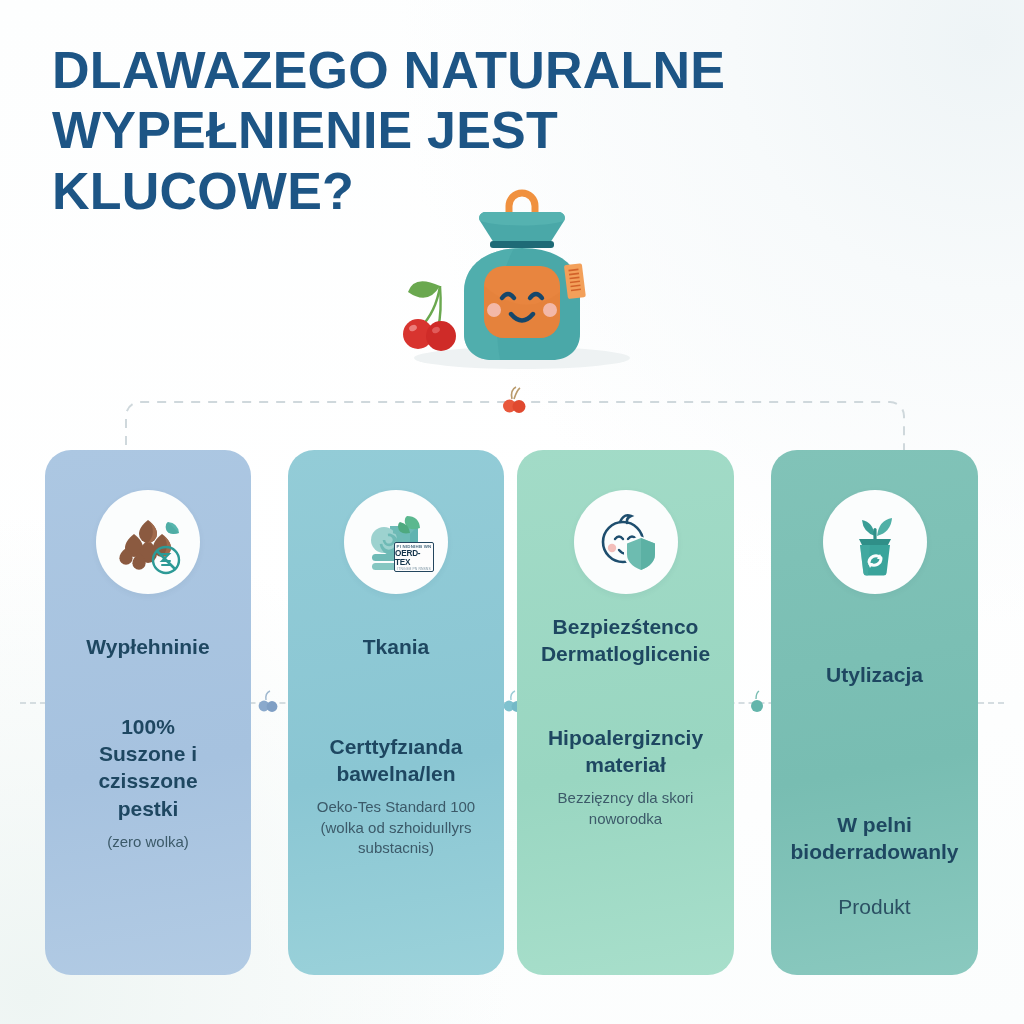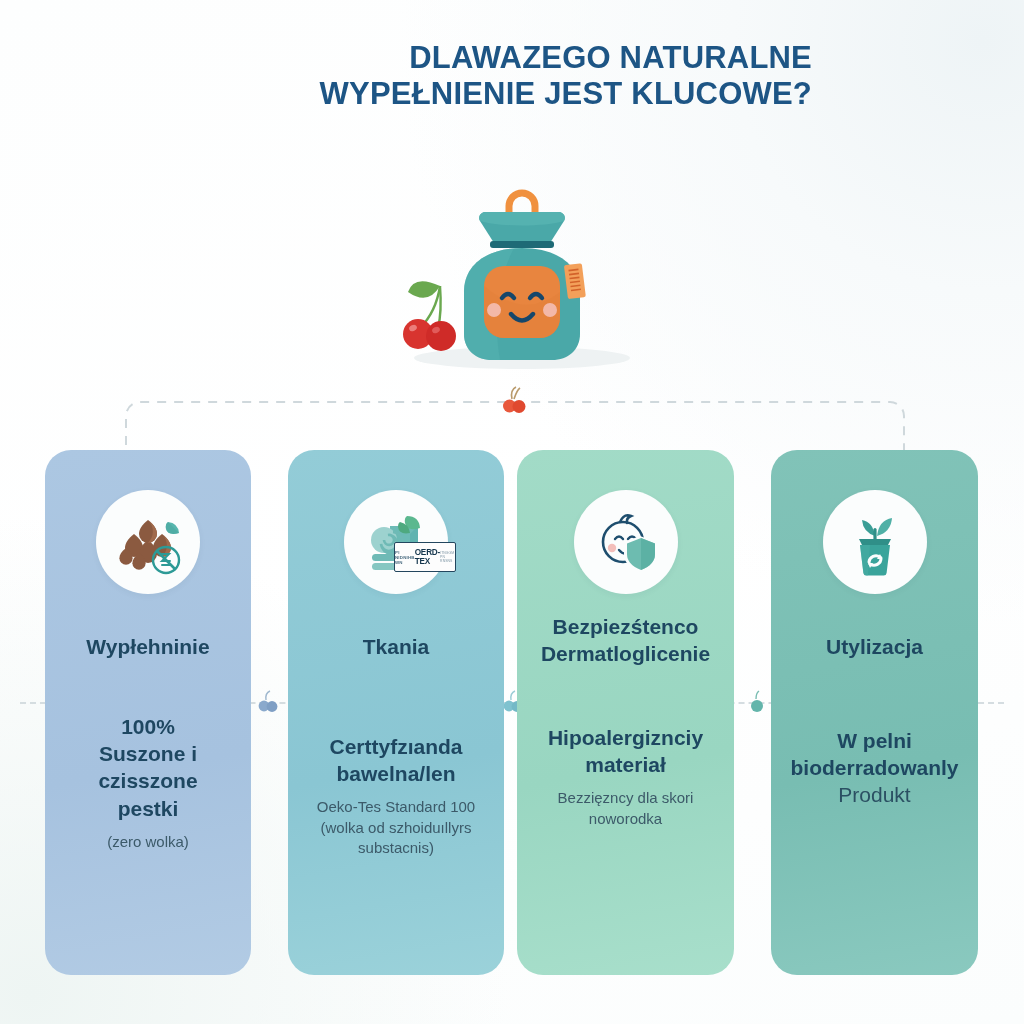--- a/index.html
+++ b/index.html
@@ -13,24 +13,23 @@
   #stage {
     position:absolute; inset:0;
     background:
       radial-gradient(circle at 96% 4%, #eef4f6 0%, #f7fafb 18%, rgba(255,255,255,0) 42%),
       radial-gradient(circle at 3% 97%, #eef5f3 0%, rgba(255,255,255,0) 34%),
       linear-gradient(160deg,#fdfefe 0%,#ffffff 55%,#fbfdfd 100%);
   }
   
   #title {
     position:absolute; left:52px; top:40px; width:760px;
-    font-size:31px; font-weight:bold; line-height:1.16;
+    font-size:52px; font-weight:bold; line-height:1.16;
     letter-spacing:0.2px; color:#1d5585; text-transform:uppercase;
     white-space:pre-line;
-    text-align:right;
   }
   #subtitle {
     position:absolute; left:54px; top:152px;
     font-size:28px; font-weight:bold; color:#3ba0a0;
     letter-spacing:0.1px;
   }
   
   #hero { position:absolute; left:352px; top:186px; width:320px; height:190px; }
   #hero svg { width:100%; height:100%; display:block; }
   
@@ -46,21 +45,21 @@
   
   .card {
     position:absolute; top:450px; height:525px;
     border-radius:26px;
     display:flex; flex-direction:column; align-items:center;
     overflow:hidden;
   }
   #card1 { left:45px;  width:206px; background:linear-gradient(170deg,#acc7e2 0%,#a6c2df 60%,#b2cbe4 100%); }
   #card2 { left:288px; width:216px; background:linear-gradient(170deg,#93ccd7 0%,#8ac6d3 60%,#9bd2da 100%); }
   #card3 { left:517px; width:217px; background:linear-gradient(170deg,#a2dbc7 0%,#99d6c1 60%,#a8dfcb 100%); }
-  #card4 { left:771px; width:207px; background:linear-gradient(170deg,#81c3b8 0%,#78bdb2 60%,#8ac9bf 100%); }
+  #card4 { left:771px; width:207px; background:linear-gradient(170deg,#81c3b8 0%,#78bdb2 60%,#8ac9bf 100%);gap:28px; }
 
   .icon-circle {
     margin-top:40px; width:104px; height:104px; border-radius:50%;
     background:#fbfdfd;
     box-shadow:0 2px 6px rgba(40,70,80,.06);
     display:flex; align-items:center; justify-content:center;
   }
   .icon-circle svg { width:72px; height:72px; display:block; }
 
   .card-heading {
@@ -85,23 +84,23 @@
   #card1 .spacer { height:52px; }
   #card2 .card-heading { margin-top:40px; }
   #card2 .spacer { height:72px; }
   #card3 .card-heading { margin-top:20px; }
   #card3 .spacer { height:56px; }
   #card4 .card-heading { margin-top:40px; }
   #card4 .spacer { height:66px; }
 
   
   .cert-label {
-    position:absolute; width:62px; height:30px; left:34px; top:36px;
+    position:absolute; width:40px; height:30px; left:34px; top:36px;
     background:#fdfdfd; border:1.6px solid #23465e; border-radius:2px;
-    display:flex; flex-direction:row; align-items:center; justify-content:center;
+    display:flex; flex-direction:column; align-items:center; justify-content:center;
     overflow:hidden;
   }
   .cert-line-top { font-size:4.4px; font-weight:bold; color:#4b6d82; letter-spacing:.2px; }
   .cert-line-main { font-size:8.2px; font-weight:bold; color:#14354c; letter-spacing:-.2px; }
   .cert-line-bot { font-size:3.4px; color:#7d95a4; letter-spacing:.1px; }
   .icon-wrap { position:relative; width:72px; height:72px; }
 </style>
 </head>
 <body>
 

